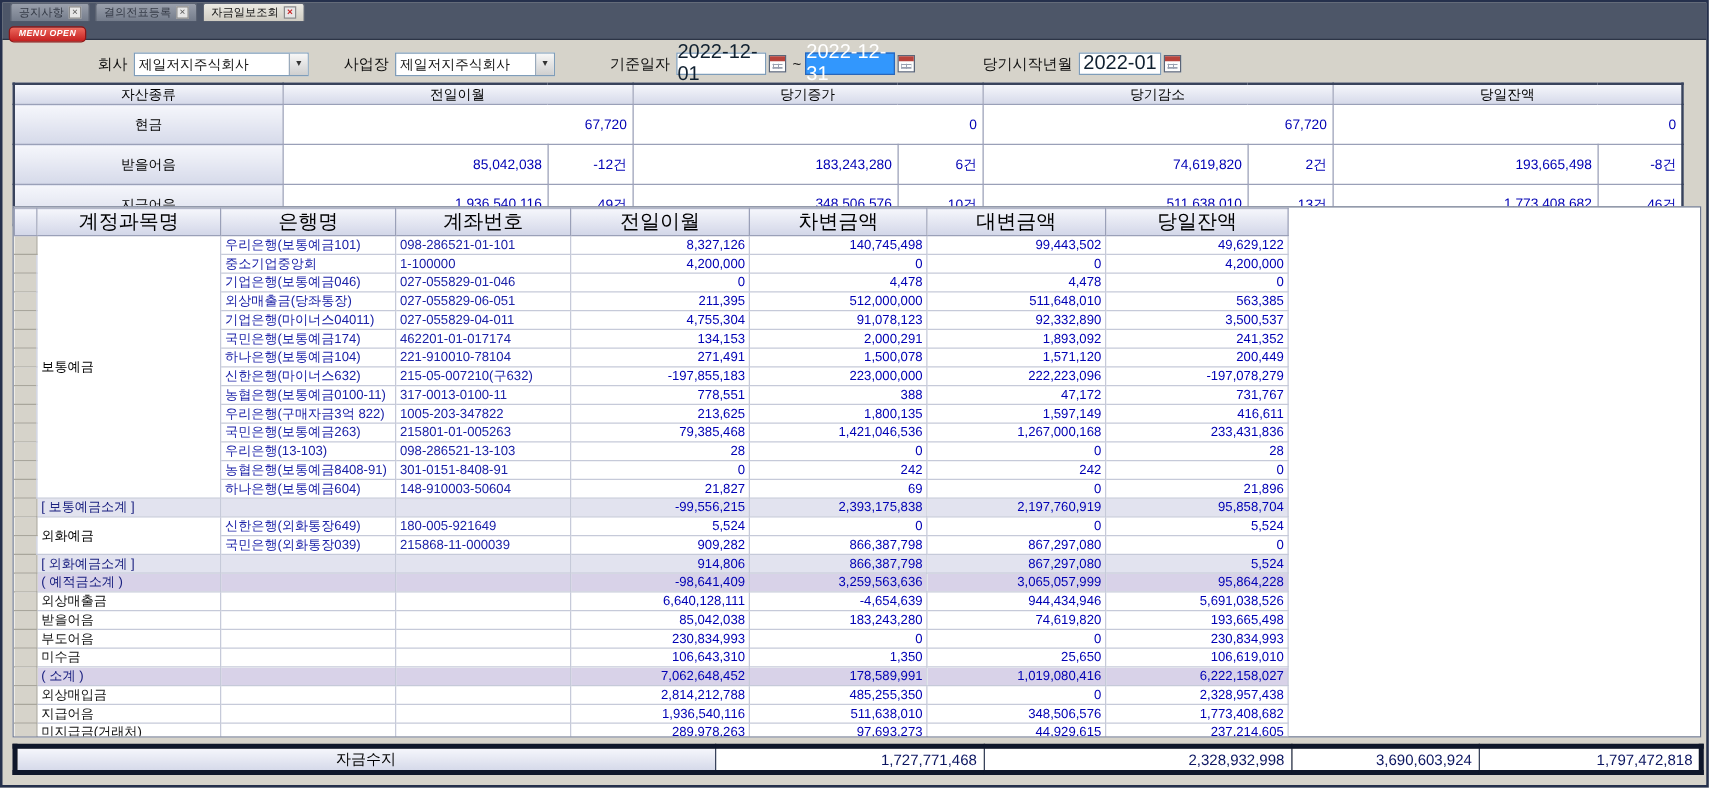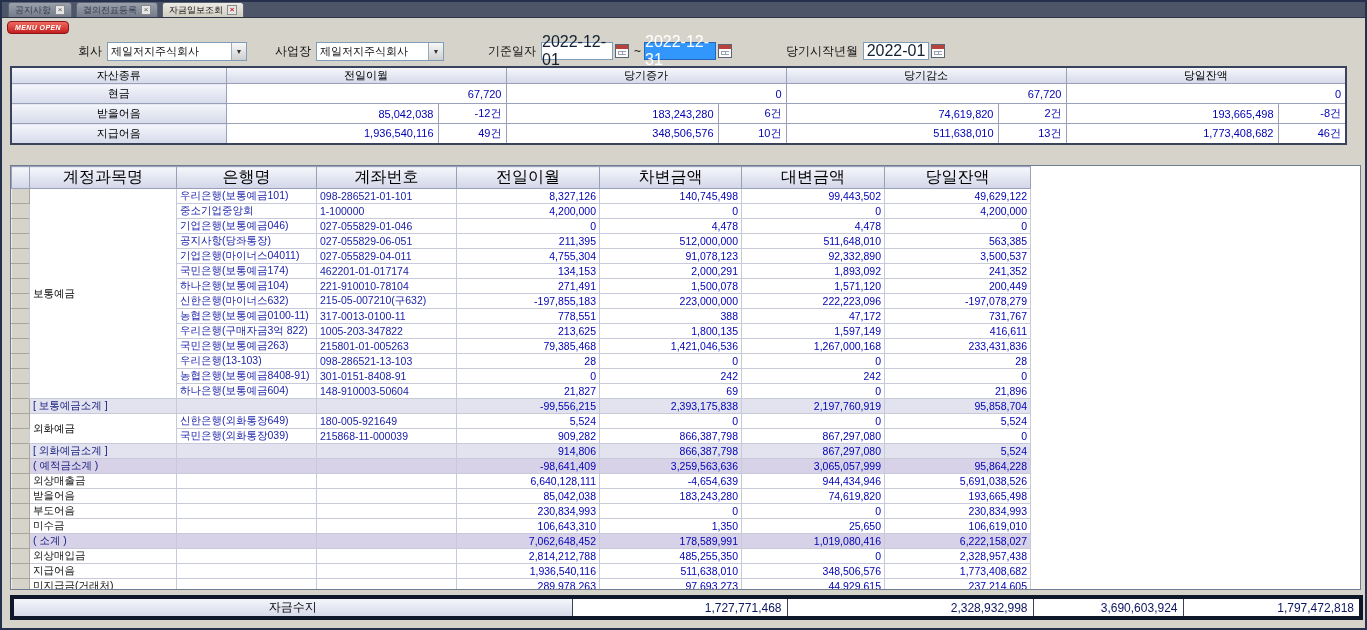--- a/index.html
+++ b/index.html
@@ -1,21 +1,21 @@
 <!DOCTYPE html>
 <html><head>
 <meta charset="utf-8">
 <style>
   *{box-sizing:border-box;margin:0;padding:0}
   html,body{width:1367px;height:630px;overflow:hidden;background:#9aa2ae;
     font-family:"Liberation Sans","DejaVu Sans",sans-serif}
   .window{position:absolute;inset:0;border:2px solid #25304c;background:#d6d3ca}
 
   
-  .tabbar{height:16px;background:#4d5668;display:flex;align-items:flex-end;
+  .tabbar{height:30px;background:#4d5668;display:flex;align-items:flex-start;
     padding-left:6px;gap:4px;border-bottom:1px solid #2c3446}
   .tab{display:flex;align-items:center;gap:4px;height:15px;padding:0 6px;font-size:9px;
     border-radius:3px 3px 0 0;background:linear-gradient(#9aa0ac,#747c8b);
     color:#343a46;border:1px solid #5c6372;border-bottom:none;cursor:pointer;white-space:nowrap}
   .tab.active{background:linear-gradient(#ecebe4,#cfccc2);color:#101010}
   .tab-close{display:inline-block;width:10px;height:10px;background:#e6e6e6;border:1px solid #8a8a8a;
     font-size:8px;line-height:8px;text-align:center;color:#555}
   .tab.active .tab-close{color:#c22;font-weight:bold}
 
   
@@ -41,21 +41,21 @@
     position:relative;margin:0 2px;cursor:pointer}
   .cal:before{content:"";position:absolute;top:0;left:0;right:0;height:4px;background:#b8433c}
   .cal:after{content:"";position:absolute;left:2px;right:2px;top:6px;bottom:2px;
     background:repeating-linear-gradient(to right,#98a0b0 0 1px,transparent 1px 4px),
                repeating-linear-gradient(to bottom,#98a0b0 0 1px,transparent 1px 3px)}
   .tilde{margin:0 3px}
 
   
   .summary{position:absolute;top:64px;left:8px;border-collapse:collapse;table-layout:fixed;
     width:1335px;border:2px solid #39435c;background:#fff}
-  .summary td{border:1px solid #9aa0b8;height:20px;font-size:11px;overflow:hidden;white-space:nowrap}
+  .summary td{border:1px solid #9aa0b8;height:32px;font-size:11px;overflow:hidden;white-space:nowrap}
   .summary tr:first-child td{height:16px}
   .summary .hed{background:linear-gradient(#f5f6fb,#d6daea);text-align:center;color:#000}
   .summary .num{color:#0000b4;text-align:right;padding-right:4px;background:#fff}
 
   
   .gridwrap{position:absolute;top:163px;left:8px;width:1351px;height:425px;background:#fff;
     border:1px solid #707a90;overflow:hidden}
   .grid{border-collapse:collapse;table-layout:fixed;width:1019px;font-size:10.5px}
   .grid td{border:1px solid #c6cad9;height:15px;white-space:nowrap;overflow:hidden;padding:0 3px;background:#fff}
   .grid .hed{background:linear-gradient(#f5f6fb,#d2d6e8);text-align:center;color:#000;
@@ -222,21 +222,21 @@
             <td class="sel"></td>
             <td class="bank">기업은행(보통예금046)</td>
             <td class="acctno">027-055829-01-046</td>
             <td class="num">0</td>
             <td class="num">4,478</td>
             <td class="num">4,478</td>
             <td class="num">0</td>
           </tr>
           <tr>
             <td class="sel"></td>
-            <td class="bank">공지사항(당좌통장)</td>
+            <td class="bank">외상매출금(당좌통장)</td>
             <td class="acctno">027-055829-06-051</td>
             <td class="num">211,395</td>
             <td class="num">512,000,000</td>
             <td class="num">511,648,010</td>
             <td class="num">563,385</td>
           </tr>
           <tr>
             <td class="sel"></td>
             <td class="bank">기업은행(마이너스04011)</td>
             <td class="acctno">027-055829-04-011</td>

